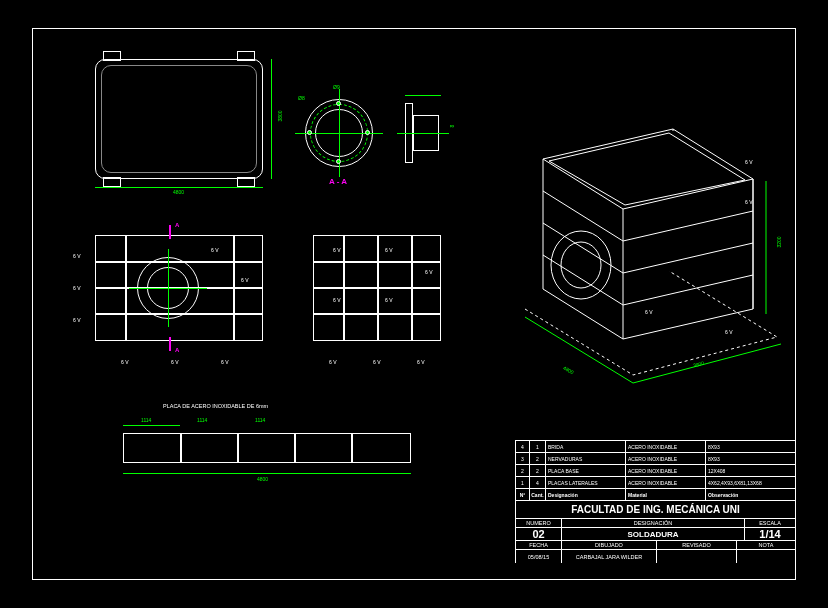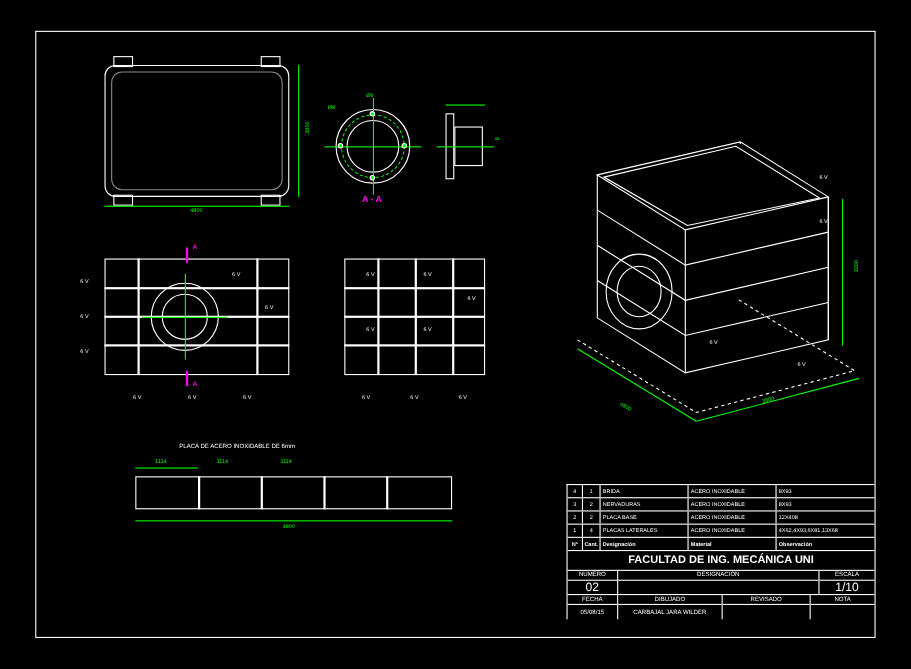--- a/index.html
+++ b/index.html
@@ -31,21 +31,21 @@
   .bc-m{width:80px}
   .bc-o{flex:1;border-right:none}
   .bomhdr{font-weight:bold;font-size:5.5px}
 
   .title{height:18px;border-bottom:1px solid #fff;display:flex;align-items:center;justify-content:center;font-weight:bold;font-size:10px}
   .row2{display:flex;height:22px;border-bottom:1px solid #fff}
   .r2a{width:46px;border-right:1px solid #fff;display:flex;flex-direction:column}
   .r2b{flex:1;border-right:1px solid #fff;display:flex;flex-direction:column}
   .r2c{width:50px;display:flex;flex-direction:column}
   .hdr{font-size:5.5px;text-align:center;border-bottom:1px solid #fff;padding:1px 0}
-  .val{flex:1;display:flex;align-items:center;justify-content:center;font-size:11px;font-weight:normal}
+  .val{flex:1;display:flex;align-items:center;justify-content:center;font-size:11px;font-weight:bold}
   .val.sm{font-size:8px}
   .row3{display:flex;height:22px}
   .r3a{width:46px;border-right:1px solid #fff;display:flex;flex-direction:column}
   .r3b{width:95px;border-right:1px solid #fff;display:flex;flex-direction:column}
   .r3c{width:80px;border-right:1px solid #fff;display:flex;flex-direction:column}
   .r3d{flex:1;display:flex;flex-direction:column}
   .vtxt{flex:1;display:flex;align-items:center;justify-content:center;font-size:5.5px}
 
   .sectxt{position:absolute;color:#fc04f1;font-size:8px;font-weight:bold}
   .notetxt{position:absolute;color:#fff;font-size:5.5px}
@@ -212,24 +212,25 @@
 
       <div class="title">FACULTAD DE ING. MECÁNICA UNI</div>
 
       <div class="row2">
         <div class="r2a">
           <div class="hdr">NUMERO</div>
           <div class="val">02</div>
         </div>
         <div class="r2b">
           <div class="hdr">DESIGNACIÓN</div>
+          <div class="val sm">SOLDADURA</div>
         </div>
         <div class="r2c">
           <div class="hdr">ESCALA</div>
-          <div class="val">1/10</div>
+          <div class="val">1/14</div>
         </div>
       </div>
 
       <div class="row3">
         <div class="r3a">
           <div class="hdr">FECHA</div>
           <div class="vtxt">05/08/15</div>
         </div>
         <div class="r3b">
           <div class="hdr">DIBUJADO</div>

